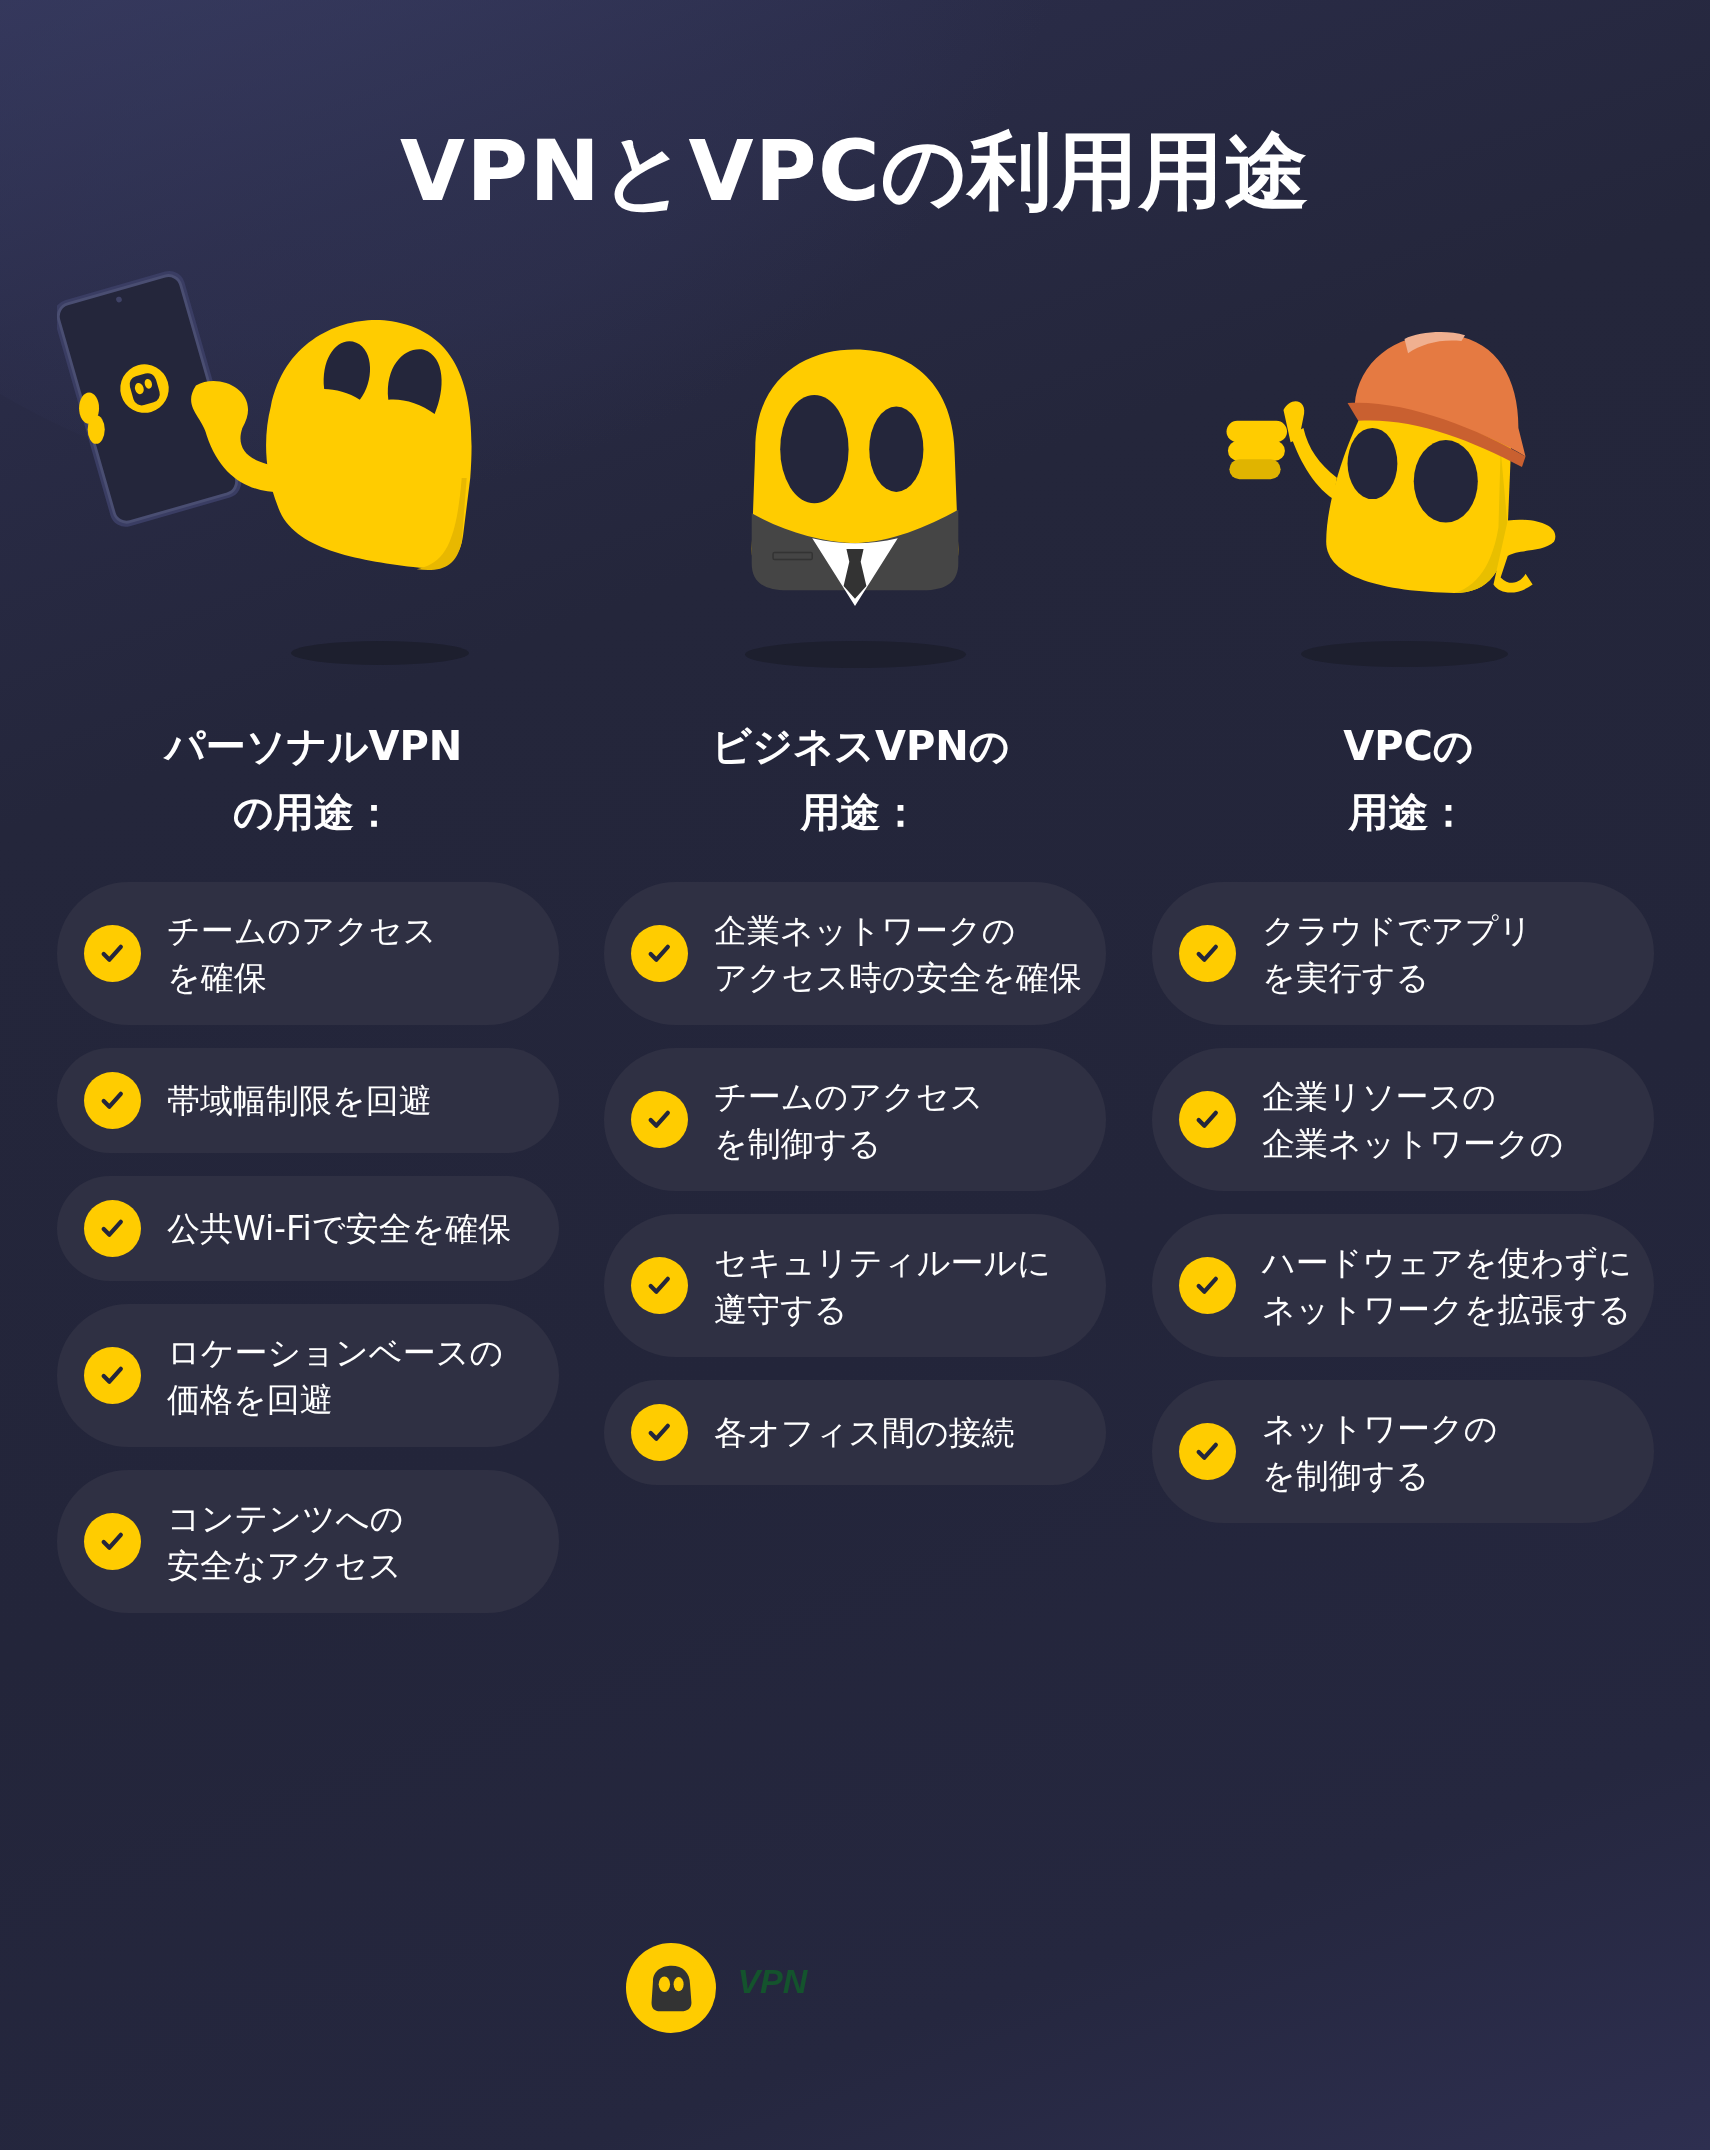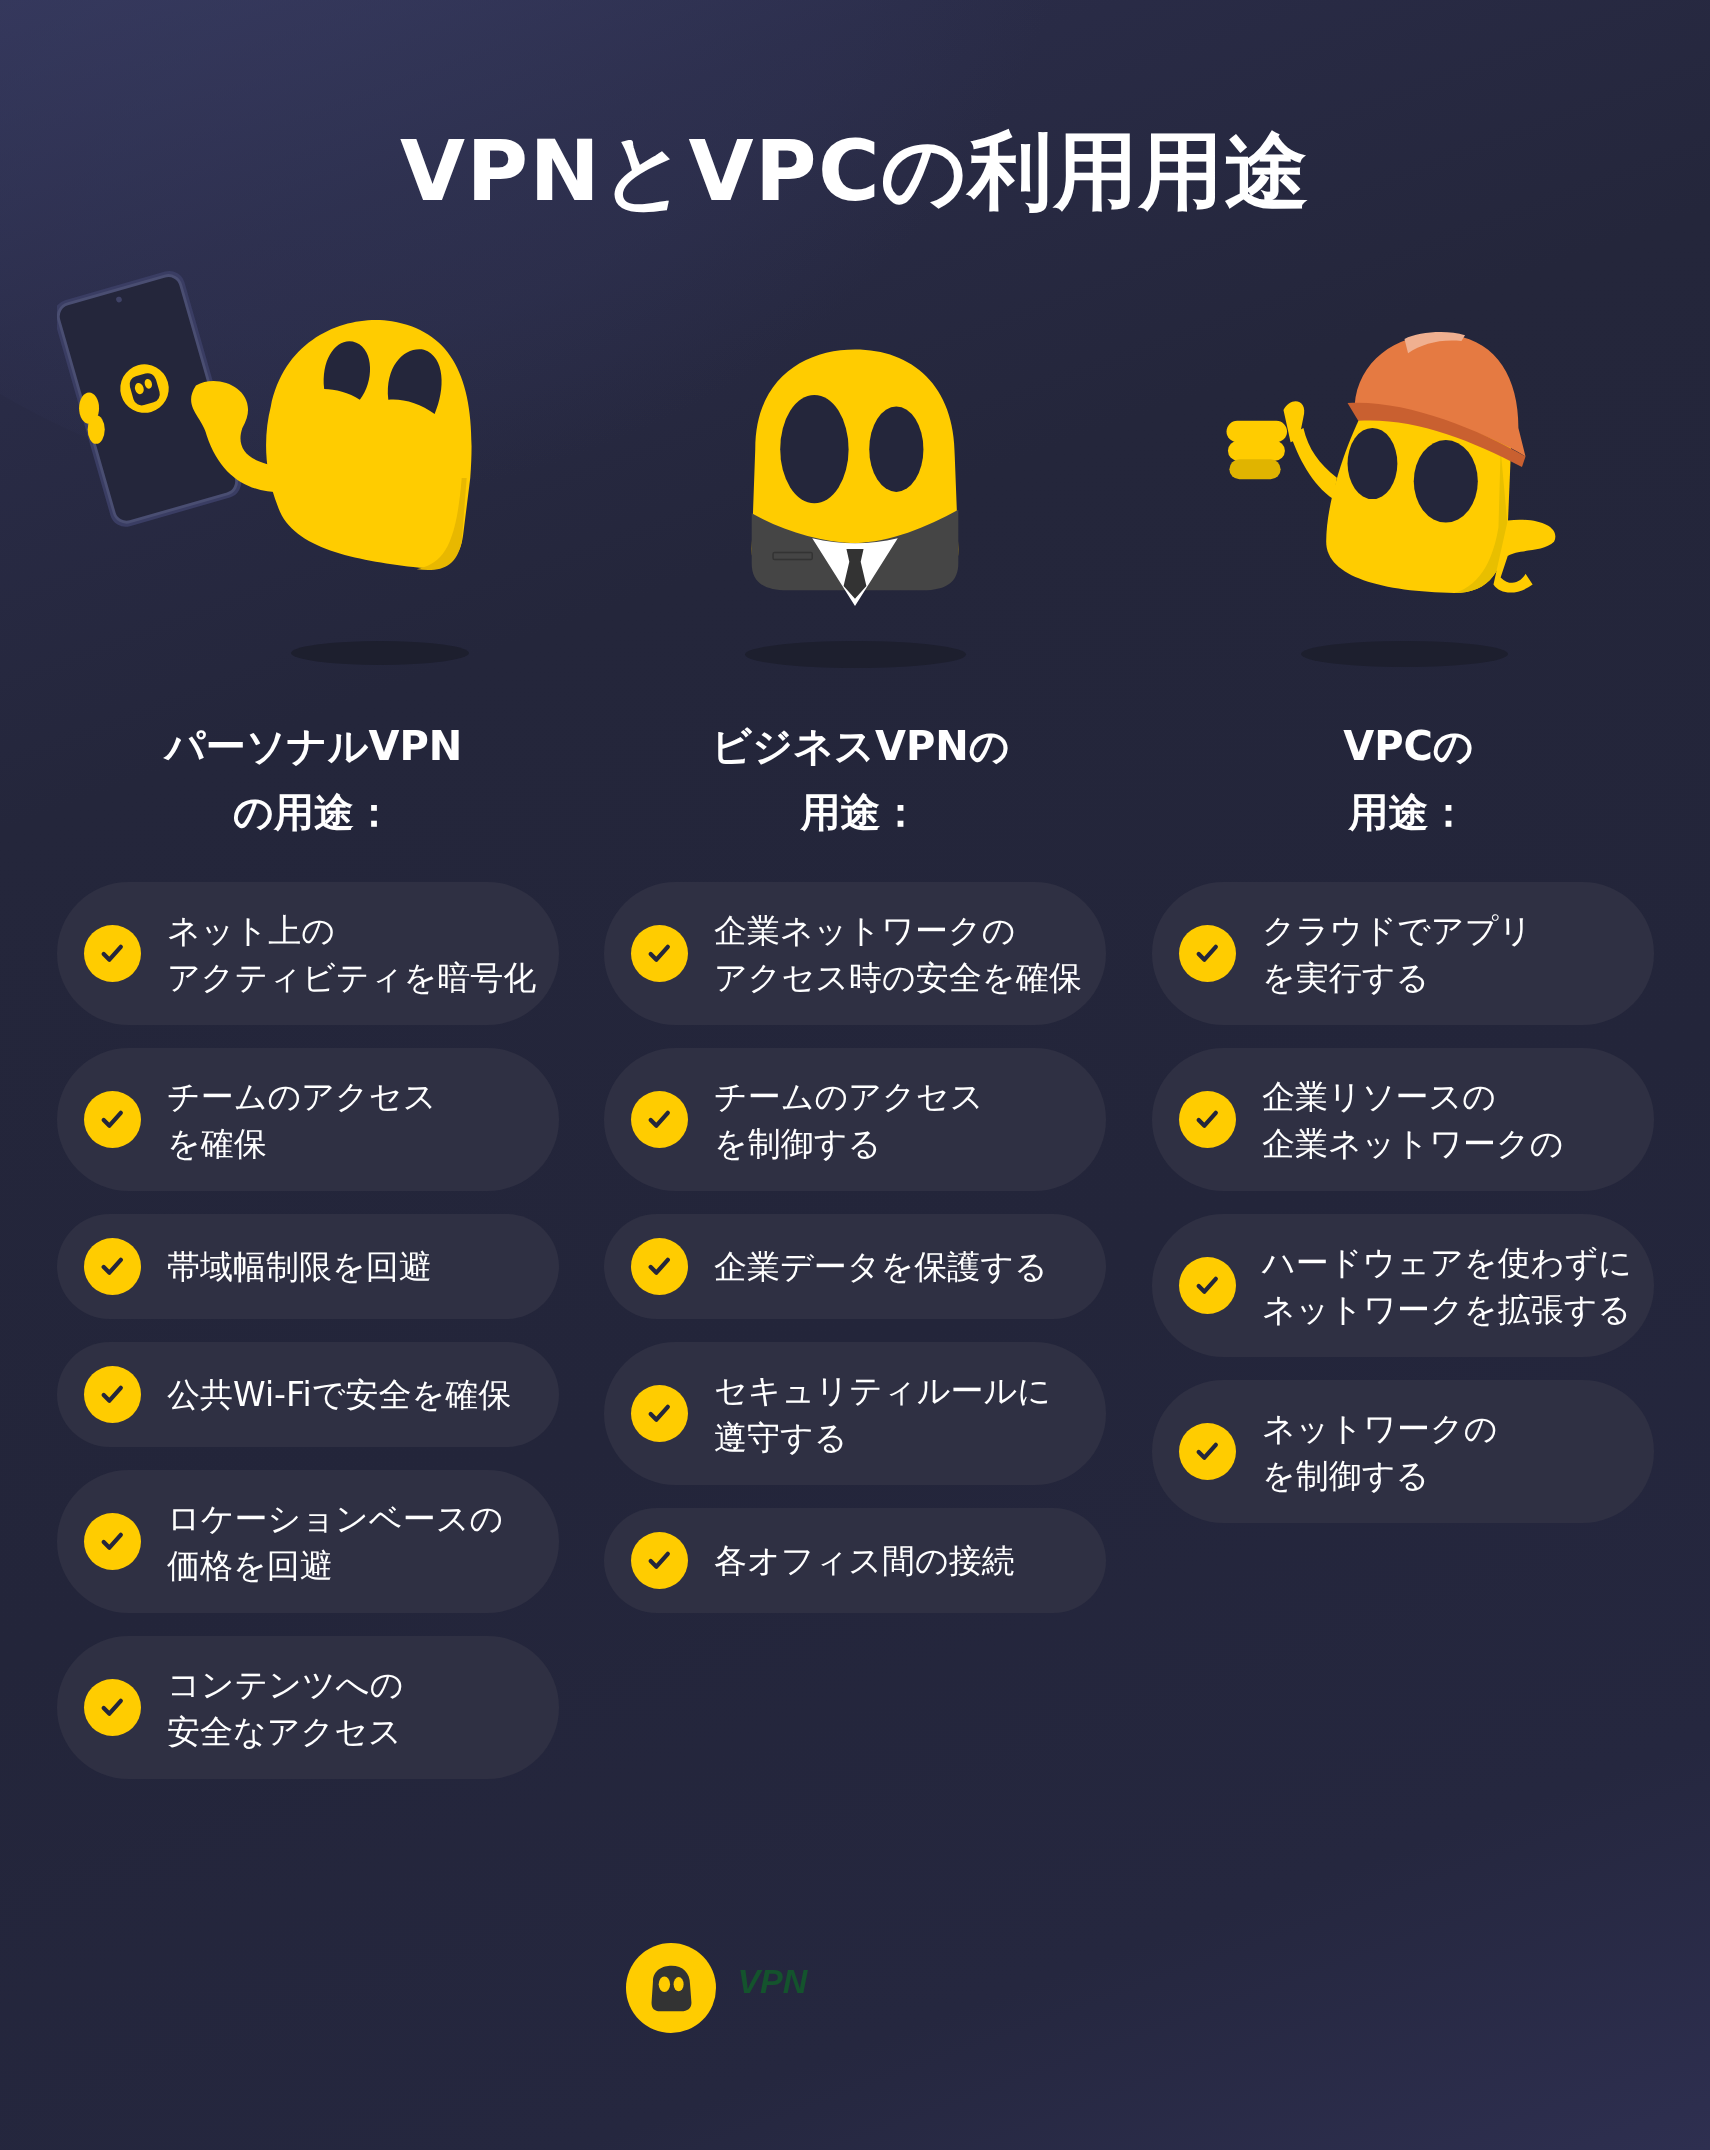--- a/index.html
+++ b/index.html
@@ -125,29 +125,20 @@
 
 <div class="col" style="left:57px;">
   <div class="col-heading">パーソナルVPN
 の用途：</div>
   <div class="pill two">
     <span class="check">
         <svg width="28.5" height="28.5" viewBox="0 0 40 40">
           <path d="M8 21 L16 29 L32 11" fill="none" stroke="#24263b" stroke-width="6" stroke-linecap="round" stroke-linejoin="round"></path>
         </svg>
       </span>
-    <span class="pill-text">ネット上の
-アクティビティを暗号化</span>
-  </div>
-  <div class="pill two">
-    <span class="check">
-        <svg width="28.5" height="28.5" viewBox="0 0 40 40">
-          <path d="M8 21 L16 29 L32 11" fill="none" stroke="#24263b" stroke-width="6" stroke-linecap="round" stroke-linejoin="round"></path>
-        </svg>
-      </span>
     <span class="pill-text">チームのアクセス
 を確保</span>
   </div>
   <div class="pill one">
     <span class="check">
         <svg width="28.5" height="28.5" viewBox="0 0 40 40">
           <path d="M8 21 L16 29 L32 11" fill="none" stroke="#24263b" stroke-width="6" stroke-linecap="round" stroke-linejoin="round"></path>
         </svg>
       </span>
     <span class="pill-text">帯域幅制限を回避</span>
@@ -193,28 +184,20 @@
 アクセス時の安全を確保</span>
   </div>
   <div class="pill two">
     <span class="check">
         <svg width="28.5" height="28.5" viewBox="0 0 40 40">
           <path d="M8 21 L16 29 L32 11" fill="none" stroke="#24263b" stroke-width="6" stroke-linecap="round" stroke-linejoin="round"></path>
         </svg>
       </span>
     <span class="pill-text">チームのアクセス
 を制御する</span>
-  </div>
-  <div class="pill one">
-    <span class="check">
-        <svg width="28.5" height="28.5" viewBox="0 0 40 40">
-          <path d="M8 21 L16 29 L32 11" fill="none" stroke="#24263b" stroke-width="6" stroke-linecap="round" stroke-linejoin="round"></path>
-        </svg>
-      </span>
-    <span class="pill-text">企業データを保護する</span>
   </div>
   <div class="pill two">
     <span class="check">
         <svg width="28.5" height="28.5" viewBox="0 0 40 40">
           <path d="M8 21 L16 29 L32 11" fill="none" stroke="#24263b" stroke-width="6" stroke-linecap="round" stroke-linejoin="round"></path>
         </svg>
       </span>
     <span class="pill-text">セキュリティルールに
 遵守する</span>
   </div>

